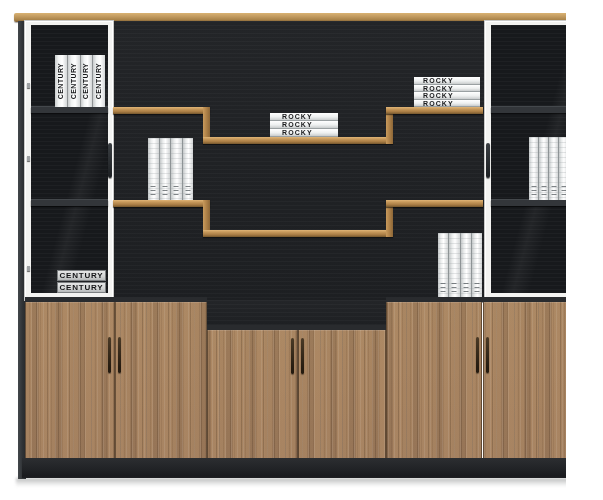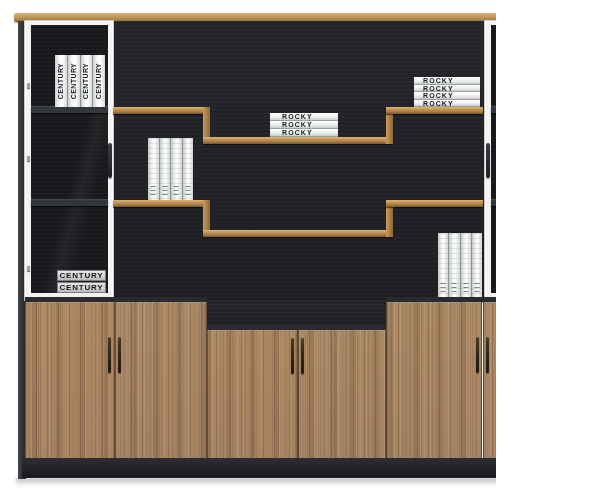--- a/index.html
+++ b/index.html
@@ -1,17 +1,17 @@
 <!DOCTYPE html>
 <html><head>
 <meta charset="utf-8">
 <style>
   html,body{margin:0;padding:0;background:#ffffff;}
   .stage{
-    position:relative;width:496px;height:500px;background:#ffffff;overflow:hidden;
+    position:relative;width:566px;height:500px;background:#ffffff;overflow:hidden;
     font-family:"Liberation Sans", sans-serif;
   }
   .abs{position:absolute;}
 
   
   .wood-top{
     background:linear-gradient(180deg,#d9b273 0%,#c19a5f 40%,#a98349 75%,#7e5d32 100%);
     border-radius:2px;
     box-shadow:0 1px 1px rgba(0,0,0,0.35);
   }

